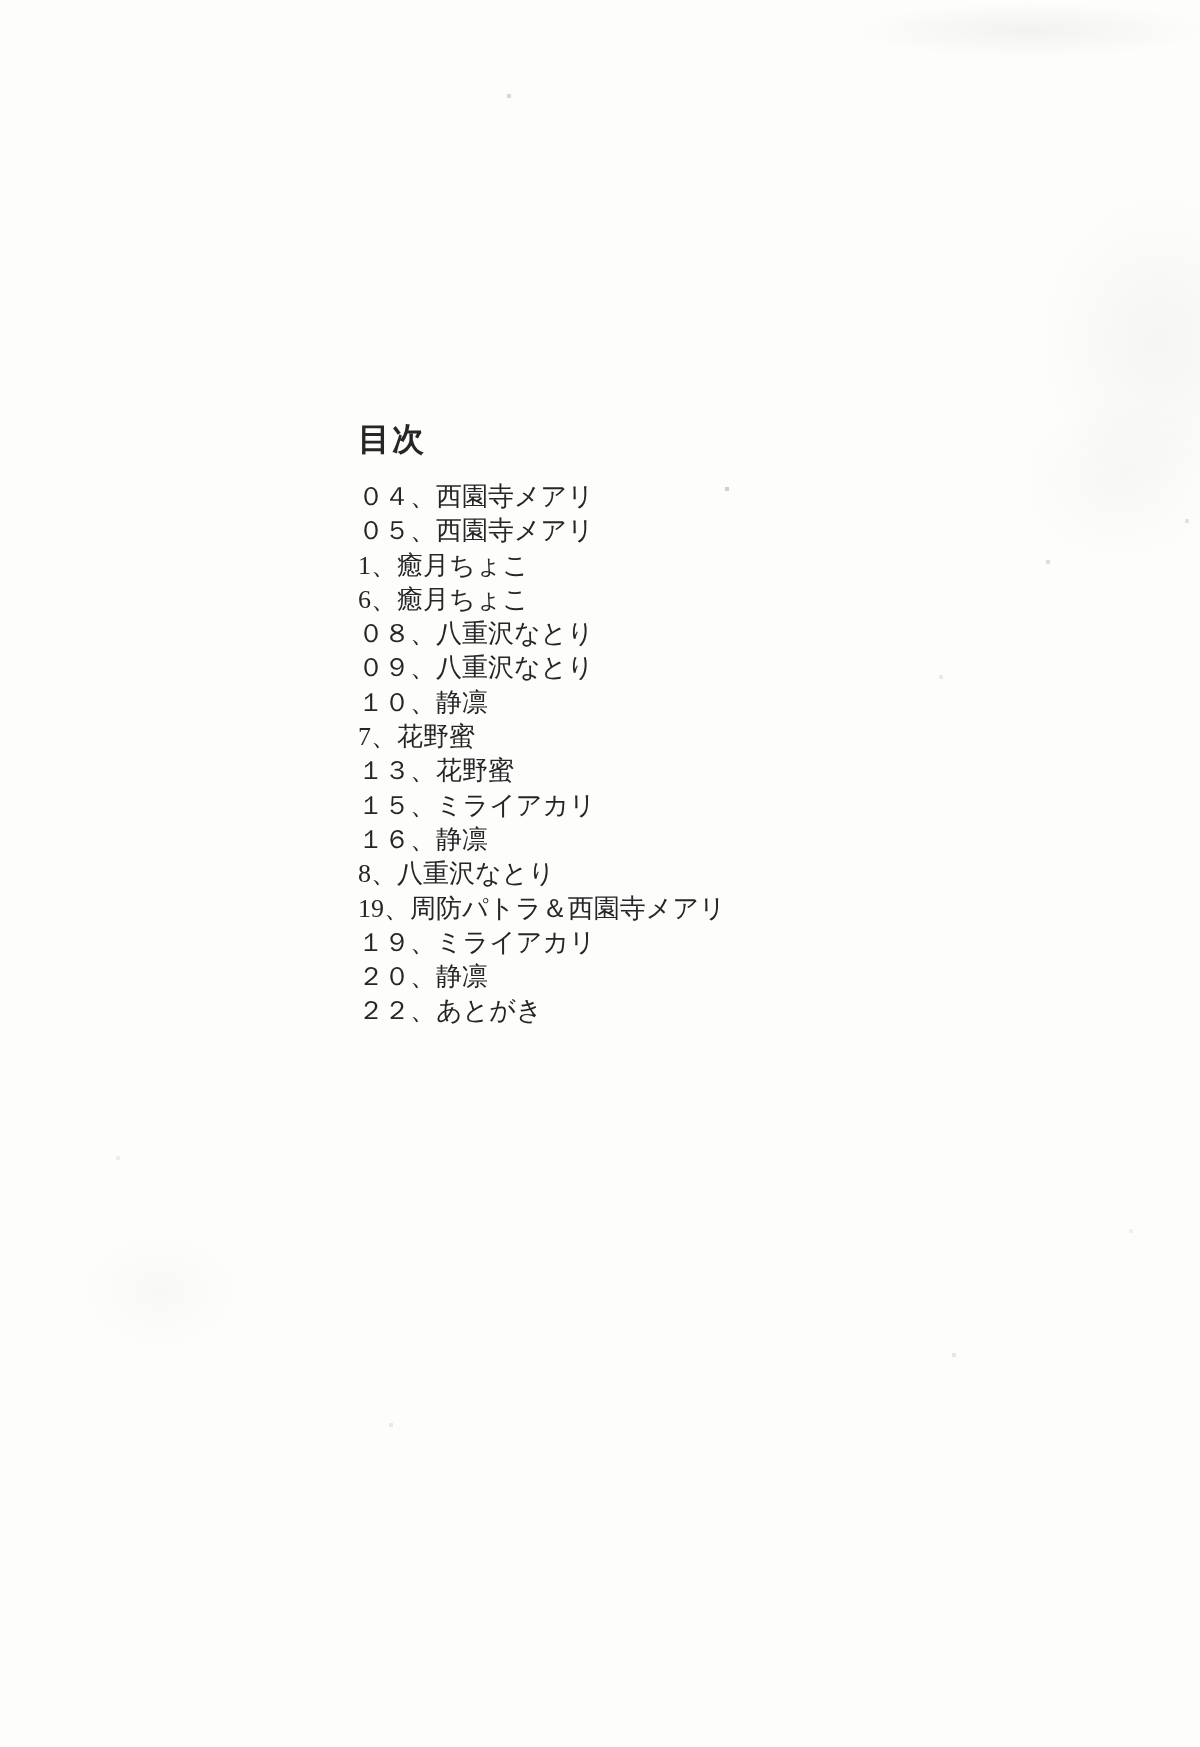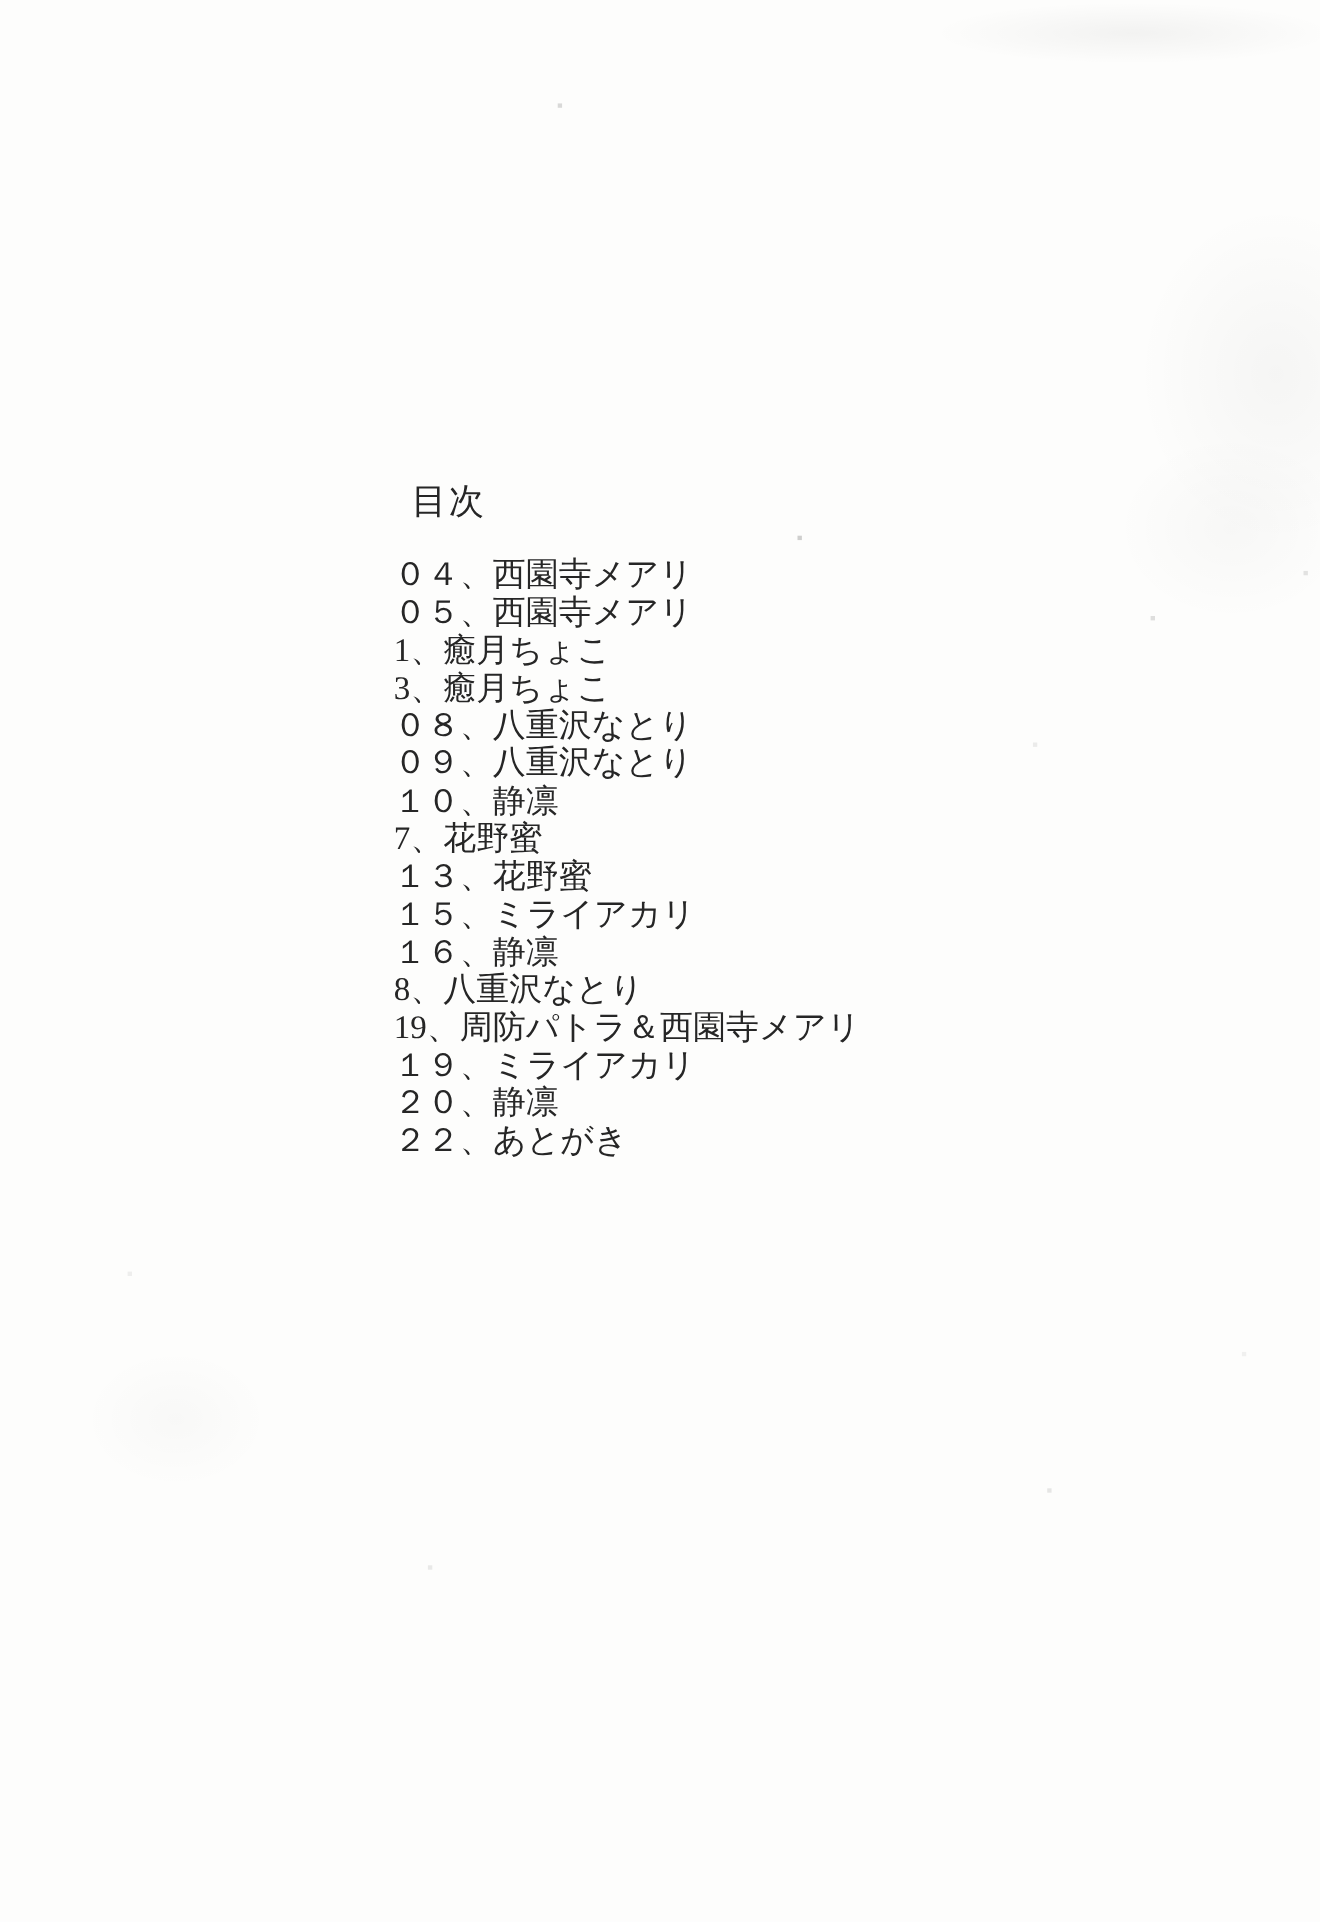--- a/index.html
+++ b/index.html
@@ -39,48 +39,48 @@
       390px 1424px 0 1px rgba(0,0,0,0.08),
       117px 1157px 0 1px rgba(0,0,0,0.06),
       1130px 1230px 0 1px rgba(0,0,0,0.05);
   }
   .toc {
     position: absolute;
     left: 358px;
     top: 418px;
   }
   .toc-title {
-    margin: 16px;
+    margin: 0;
     font-size: 32px;
-    font-weight: normal;
+    font-weight: bold;
     line-height: 42px;
     letter-spacing: 2px;
   }
   .toc-list {
-    margin: 30px 0 0 0;
+    margin: 20px 0 0 0;
     padding: 0;
     list-style: none;
-    font-size: 30px;
+    font-size: 26px;
     line-height: 34.3px;
     letter-spacing: 0;
     white-space: nowrap;
   }
 </style>
 </head>
 <body>
 
 <div class="page" style="color: rgb(38, 38, 38);">
   <div class="speckles"></div>
   <div class="toc">
     <h1 class="toc-title">目次</h1>
     <ol class="toc-list">
         <li>０４、西園寺メアリ</li>
         <li>０５、西園寺メアリ</li>
         <li>1、癒月ちょこ</li>
-        <li>3、癒月ちょこ</li>
+        <li>6、癒月ちょこ</li>
         <li>０８、八重沢なとり</li>
         <li>０９、八重沢なとり</li>
         <li>１０、静凛</li>
         <li>7、花野蜜</li>
         <li>１３、花野蜜</li>
         <li>１５、ミライアカリ</li>
         <li>１６、静凛</li>
         <li>8、八重沢なとり</li>
         <li>19、周防パトラ＆西園寺メアリ</li>
         <li>１９、ミライアカリ</li>

